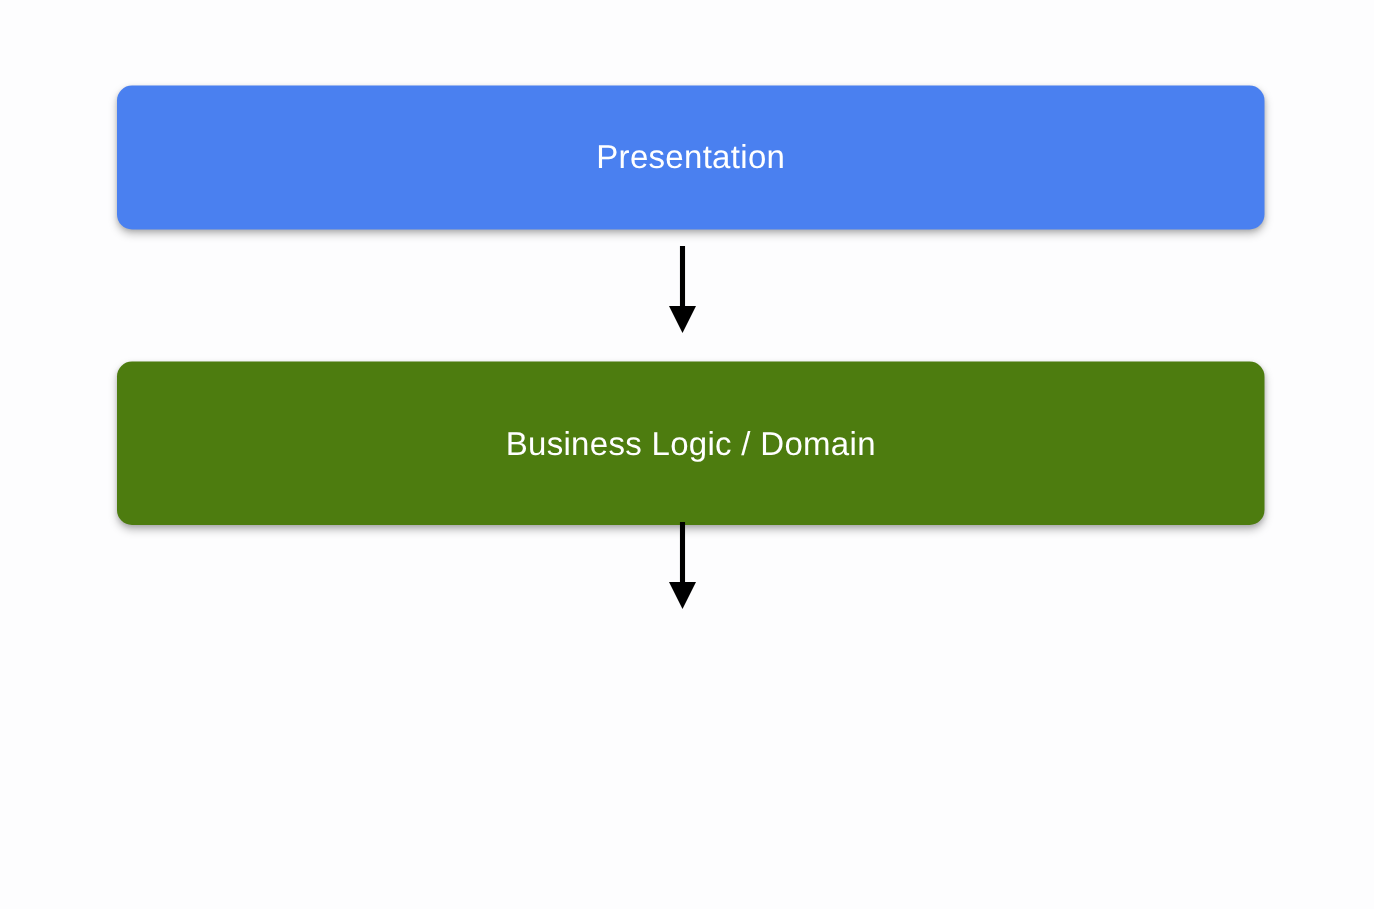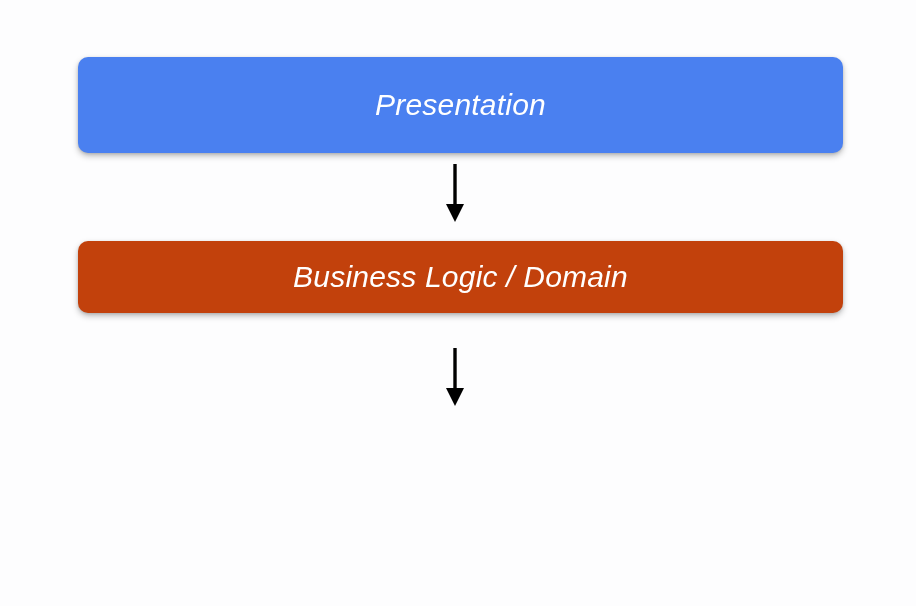--- a/index.html
+++ b/index.html
@@ -23,44 +23,43 @@
     position: absolute;
     border-radius: 10px;
     display: flex;
     align-items: center;
     justify-content: center;
     box-shadow: 0 3px 6px rgba(0,0,0,0.26), 0 1px 3px rgba(0,0,0,0.12);
     box-sizing: border-box;
   }
   .layer-label {
     color: #ffffff;
-    font-size: 30px;
+    font-size: 22px;
     font-weight: 400;
     letter-spacing: 0.2px;
     line-height: 1;
     white-space: nowrap;
     font-family: "Liberation Sans", sans-serif;
-    font-style: italic;
   }
 
   
   #box-presentation {
     left: 78px;
     top: 57px;
     width: 765px;
     height: 96px;
     background: #4a80f0;
   }
   
   #box-business-logic {
     left: 78px;
     top: 241px;
     width: 765px;
-    height: 72px;
-    background: #c2410c;
+    height: 109px;
+    background: #4d7c0f;
   }
   
   #box-data-access {
     left: 72px;
     top: 425px;
     width: 766px;
     height: 92px;
     background: #409a9c;
   }
 

